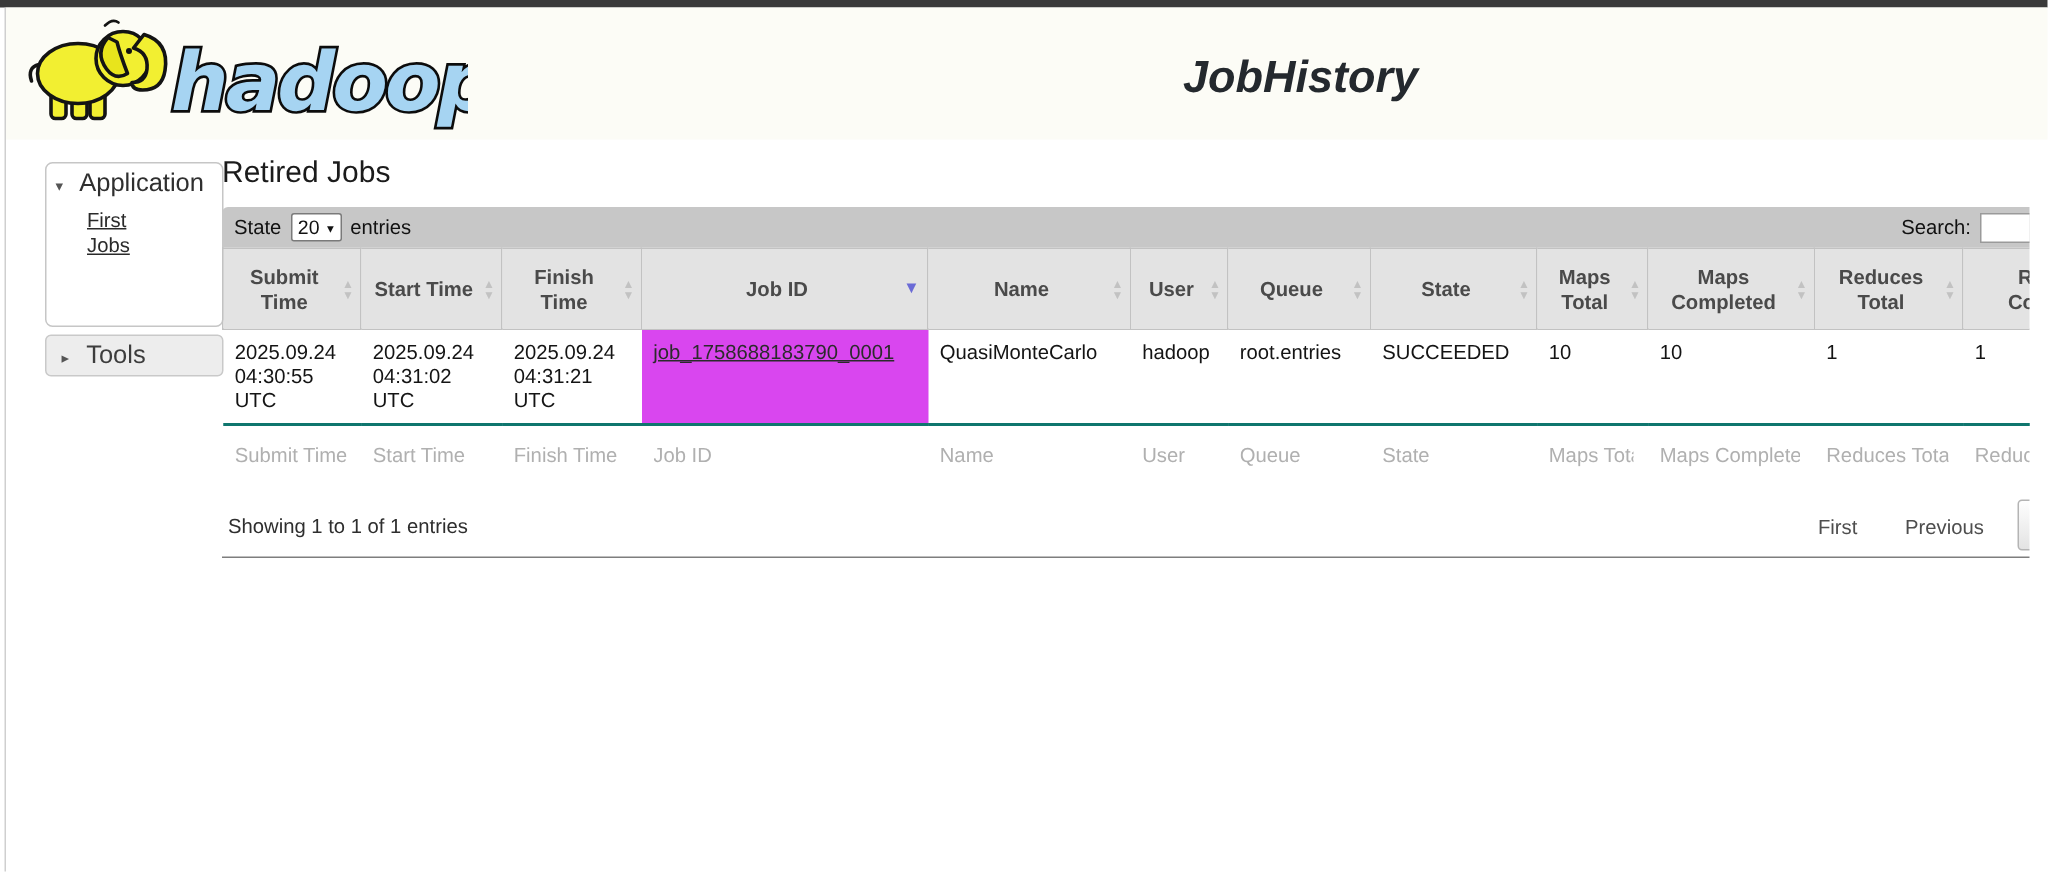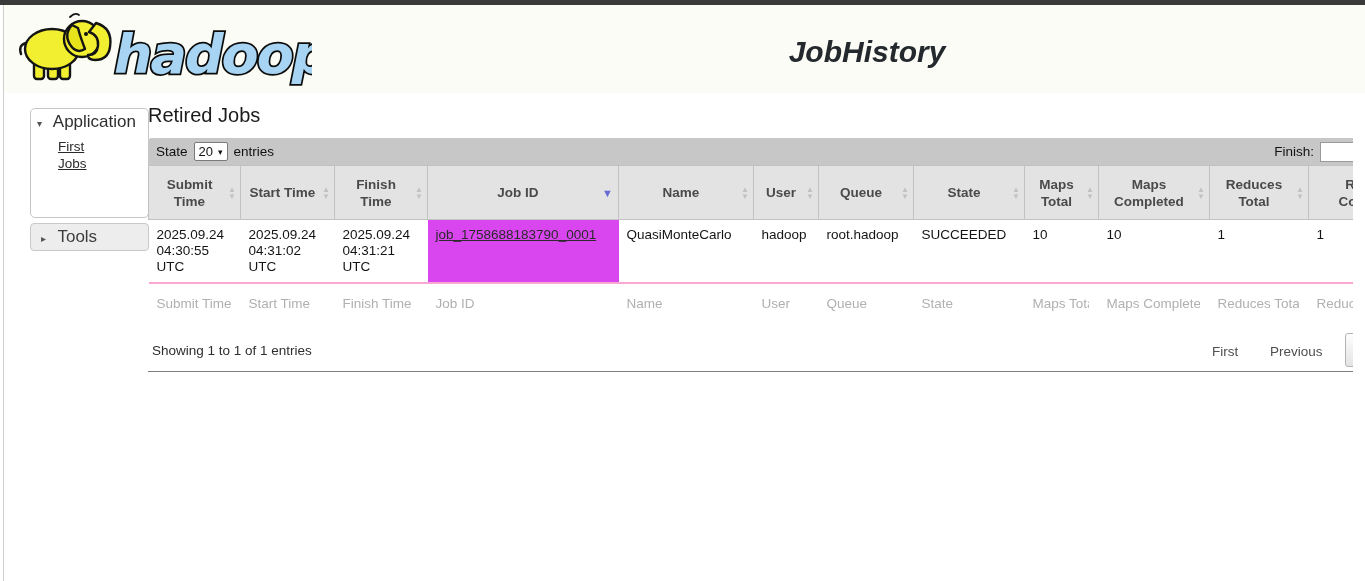--- a/index.html
+++ b/index.html
@@ -43,21 +43,21 @@
   .c6{width:95px}.c7{width:111px}.c8{width:74px}.c9{width:111px}.c10{width:99px}.c11{width:140px}
 
   thead th { background:#e3e3e3; border:1px solid #c2c2c2; height:54px; font-weight:bold;
              color:#4a4a4a; text-align:center; position:relative; padding:2px 16px 2px 6px;
              vertical-align:middle; line-height:17px; cursor:pointer; }
   .sort { position:absolute; right:4px; top:50%; transform:translateY(-50%);
           display:flex; flex-direction:column; font-size:8px; line-height:7px; color:#c2c2c2; }
   .sort-desc { position:absolute; right:5px; top:50%; transform:translateY(-50%);
                font-size:11px; color:#6b6bd6; }
 
-  tbody td { vertical-align:top; padding:7px 8px; height:51px; border-bottom:2px solid #f9a8d4;
+  tbody td { vertical-align:top; padding:7px 8px; height:51px; border-bottom:2px solid #0f766e;
              color:#141414; line-height:16px; }
   tbody td.sorted { background:#d946ef; }
   tbody a { color:#2b2b2b; text-decoration:underline; }
 
   tfoot td { padding:11px 8px 19px; }
   tfoot input { border:none; background:transparent; font-size:13.5px; color:#444;
                 width:calc(100% - 2px); padding:1px 0; }
   tfoot input::placeholder { color:#b0b0b0; opacity:1; }
 
   .dt-footer { width:1300px; position:relative; height:41px; border-bottom:1px solid #7e7e7e;
@@ -118,21 +118,21 @@
   <h2 class="section-heading">Retired Jobs</h2>
 
   <div class="dt-toolbar">
     <span>State</span>
     <span class="select-box">
       <span>20</span>
       <span class="chev">▾</span>
     </span>
     <span>entries</span>
     <span class="search-wrap">
-      <span>Finish:</span>
+      <span>Search:</span>
       <input type="text" value="" style="">
     </span>
   </div>
 
   <table class="dt">
     <colgroup>
       <col class="c0">
         <col class="c1">
         <col class="c2">
         <col class="c3">
@@ -192,21 +192,21 @@
       </tr>
     </thead>
     <tbody>
       <tr>
         <td>2025.09.24 04:30:55 UTC</td>
         <td>2025.09.24 04:31:02 UTC</td>
         <td>2025.09.24 04:31:21 UTC</td>
         <td class="sorted"><a href="#">job_1758688183790_0001</a></td>
         <td>QuasiMonteCarlo</td>
         <td>hadoop</td>
-        <td>root.hadoop</td>
+        <td>root.entries</td>
         <td>SUCCEEDED</td>
         <td>10</td>
         <td>10</td>
         <td>1</td>
         <td>1</td>
       </tr>
     </tbody>
     <tfoot>
       <tr>
         <td><input type="text" placeholder="Submit Time" style=""></td>

